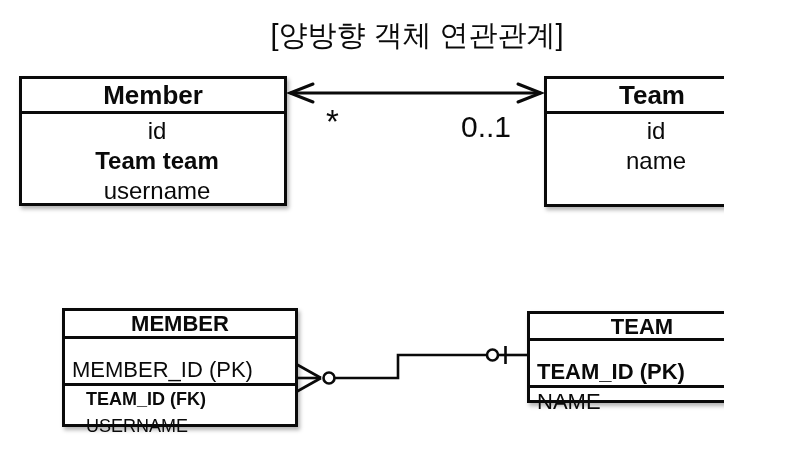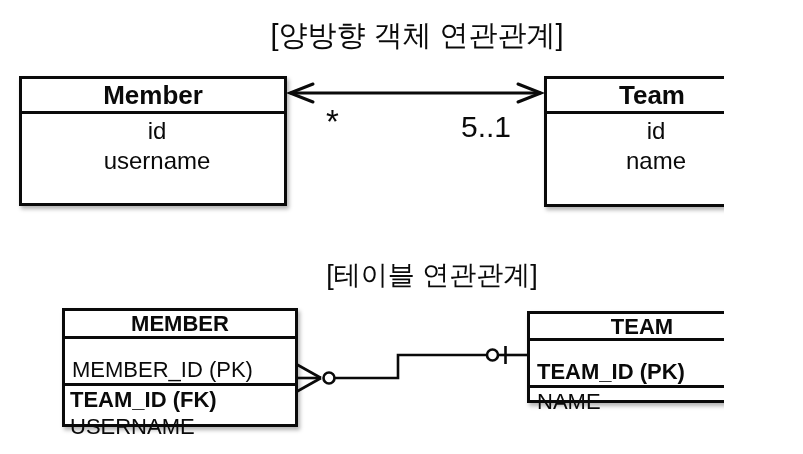--- a/index.html
+++ b/index.html
@@ -50,56 +50,56 @@
   .erd-header{
     box-sizing:border-box;border-bottom:3px solid #0a0a0a;text-align:center;
     font-weight:700;
   }
   .erd-row{white-space:nowrap;overflow:hidden;}
   .erd-pk{box-sizing:border-box;border-bottom:3px solid #0a0a0a;margin-top:16px;}
 
   #member-table{left:62px;top:308px;width:236px;height:119px;}
   #member-table .erd-header{height:28px;line-height:26px;font-size:22px;}
   #member-table .erd-pk{height:31px;line-height:29px;font-size:22px;padding-left:7px;}
-  #member-table .erd-row{font-size:22px;line-height:27px;padding-left:5px;}
+  #member-table .erd-row{font-size:18px;line-height:27px;padding-left:21px;}
 
   #team-table{left:527px;top:311px;width:230px;height:92px;}
   #team-table .erd-header{height:27px;line-height:25px;font-size:22px;}
   #team-table .erd-pk{height:31px;line-height:29px;font-size:22px;padding-left:7px;}
   #team-table .erd-row{font-size:22px;line-height:28px;padding-left:7px;}
 
   #overlay{position:absolute;left:0;top:0;width:803px;height:454px;}
 </style>
 </head>
 <body>
 
 <div id="canvas">
 
   <div id="obj-title" class="title">[양방향 객체 연관관계]</div>
 
   <div id="member-class" class="uml-box">
     <div class="uml-header">Member</div>
     <div class="uml-body">
       <div class="uml-row">id</div>
+      <div class="uml-row bold">Team team</div>
       <div class="uml-row">username</div>
     </div>
   </div>
 
   <div id="team-class" class="uml-box">
     <div class="uml-header">Team</div>
     <div class="uml-body">
       <div class="uml-row">id</div>
       <div class="uml-row">name</div>
     </div>
   </div>
 
   <div id="mult-member" class="mult">*</div>
-  <div id="mult-team" class="mult">5..1</div>
+  <div id="mult-team" class="mult">0..1</div>
 
-  <div id="tbl-title" class="title">[테이블 연관관계]</div>
 
   <div id="member-table" class="erd-box">
     <div class="erd-header">MEMBER</div>
     <div class="erd-pk">MEMBER_ID (PK)</div>
     <div class="erd-row bold">TEAM_ID (FK)</div>
     <div class="erd-row">USERNAME</div>
   </div>
 
   <div id="team-table" class="erd-box">
     <div class="erd-header">TEAM</div>

